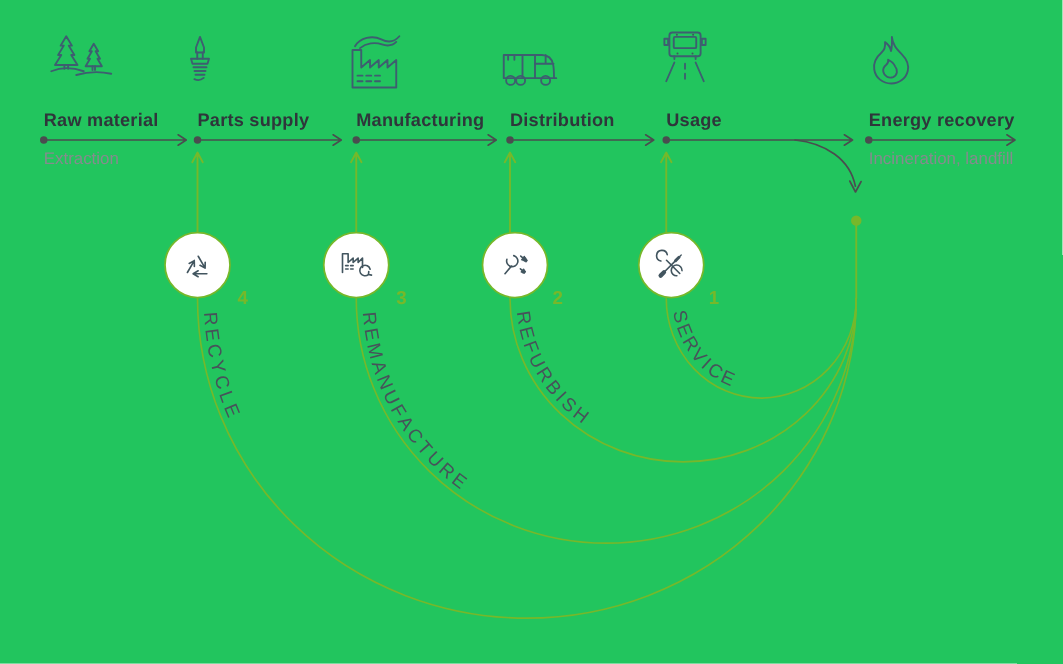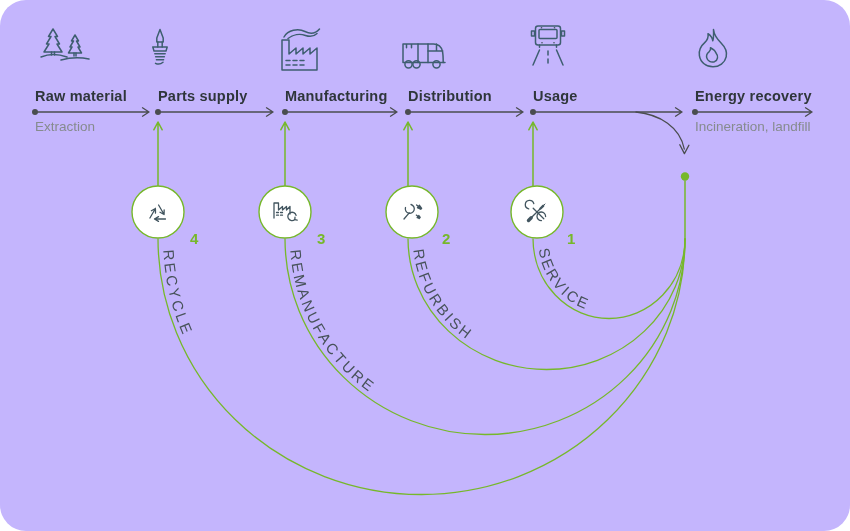--- a/index.html
+++ b/index.html
@@ -1,17 +1,17 @@
 <!DOCTYPE html>
 <html><head>
 <meta charset="utf-8">
 <style>
   html,body{margin:0;padding:0;background:#fff;}
-  .canvas{position:relative;width:850px;height:531px;background:#c4b5fd;overflow:hidden;
-          font-family:"Liberation Sans",sans-serif;border-radius:26px;}
+  .canvas{position:relative;width:850px;height:531px;background:#22c55e;overflow:hidden;
+          font-family:"Liberation Sans",sans-serif;}
   svg{position:absolute;left:0;top:0;}
   .stage-label{font-family:"Liberation Sans",sans-serif;font-size:14.5px;font-weight:700;
                fill:#2f363b;letter-spacing:.2px;}
   .stage-sub{font-family:"Liberation Sans",sans-serif;font-size:13.5px;fill:#868b8e;}
   .loop-number{font-family:"Liberation Sans",sans-serif;font-size:15px;font-weight:700;fill:#76b82a;}
   .loop-label{font-family:"Liberation Sans",sans-serif;font-size:15px;fill:#47525a;letter-spacing:3px;}
   .dk{stroke:#4a4d4f;fill:none;stroke-width:1.3px;stroke-linecap:round;stroke-linejoin:round;}
   .dkf{fill:#4a4d4f;}
   .gr{stroke:#76b82a;fill:none;stroke-width:1.5px;stroke-linecap:round;stroke-linejoin:round;}
   .grf{fill:#76b82a;}

